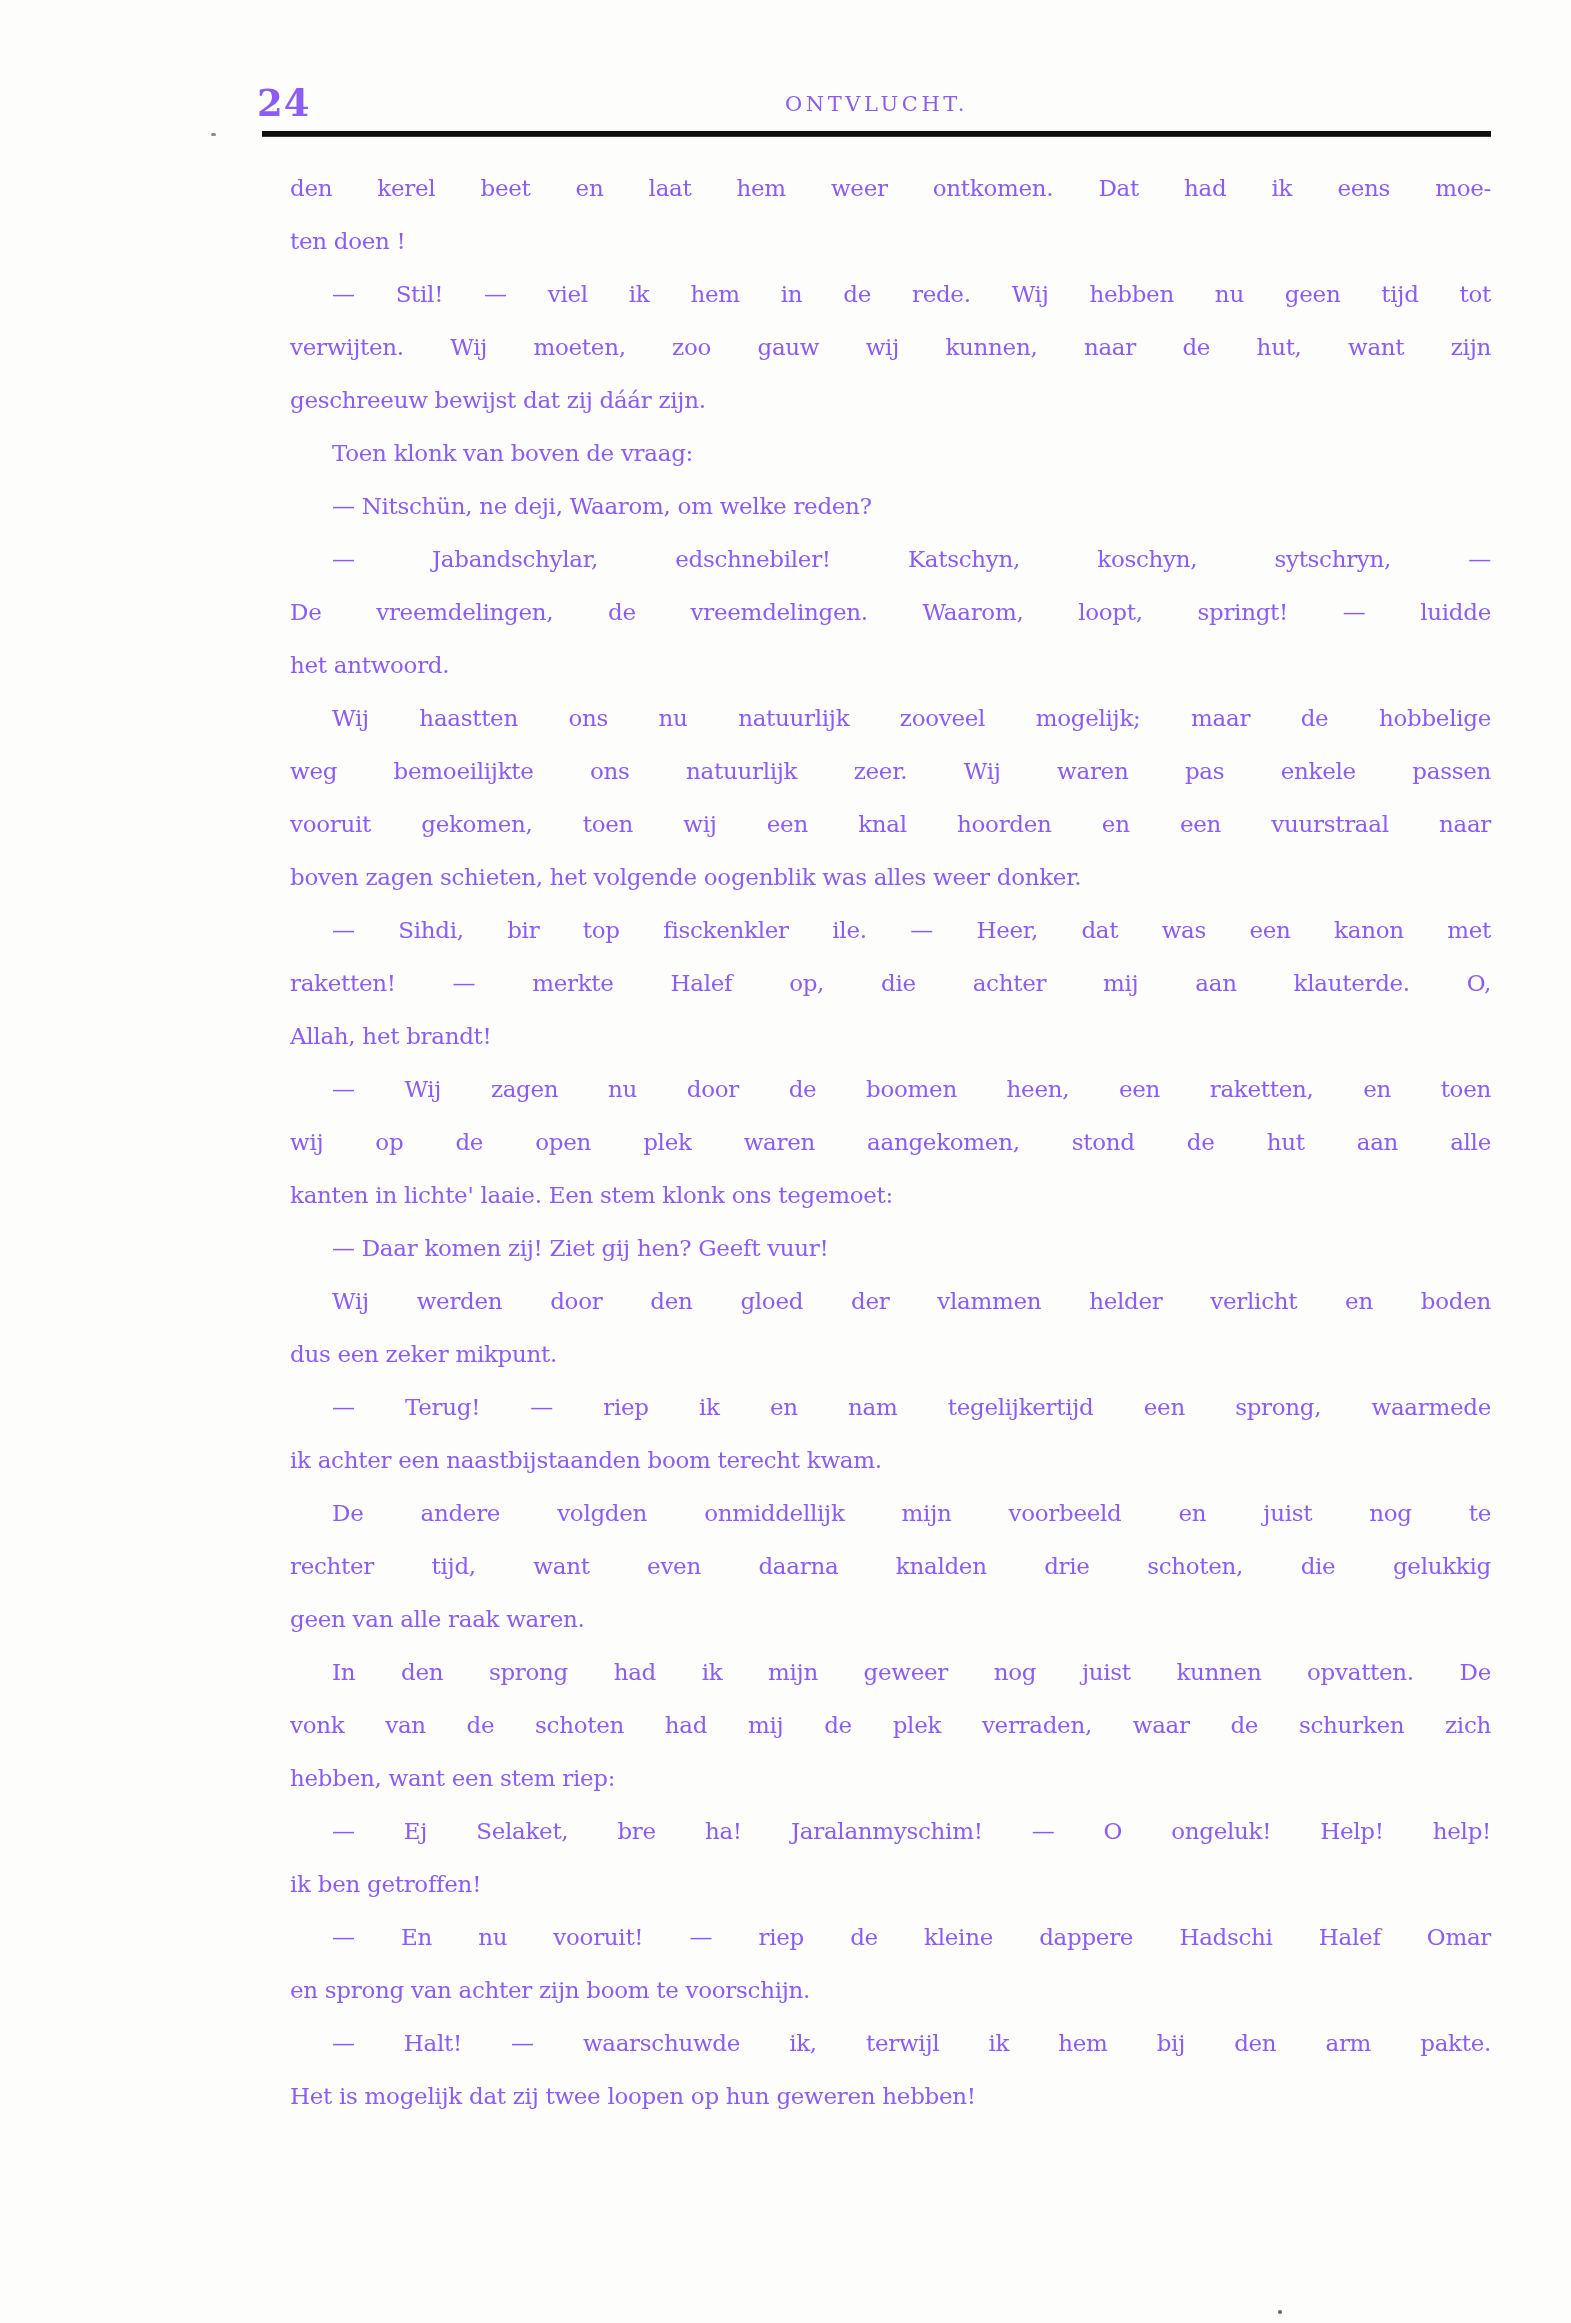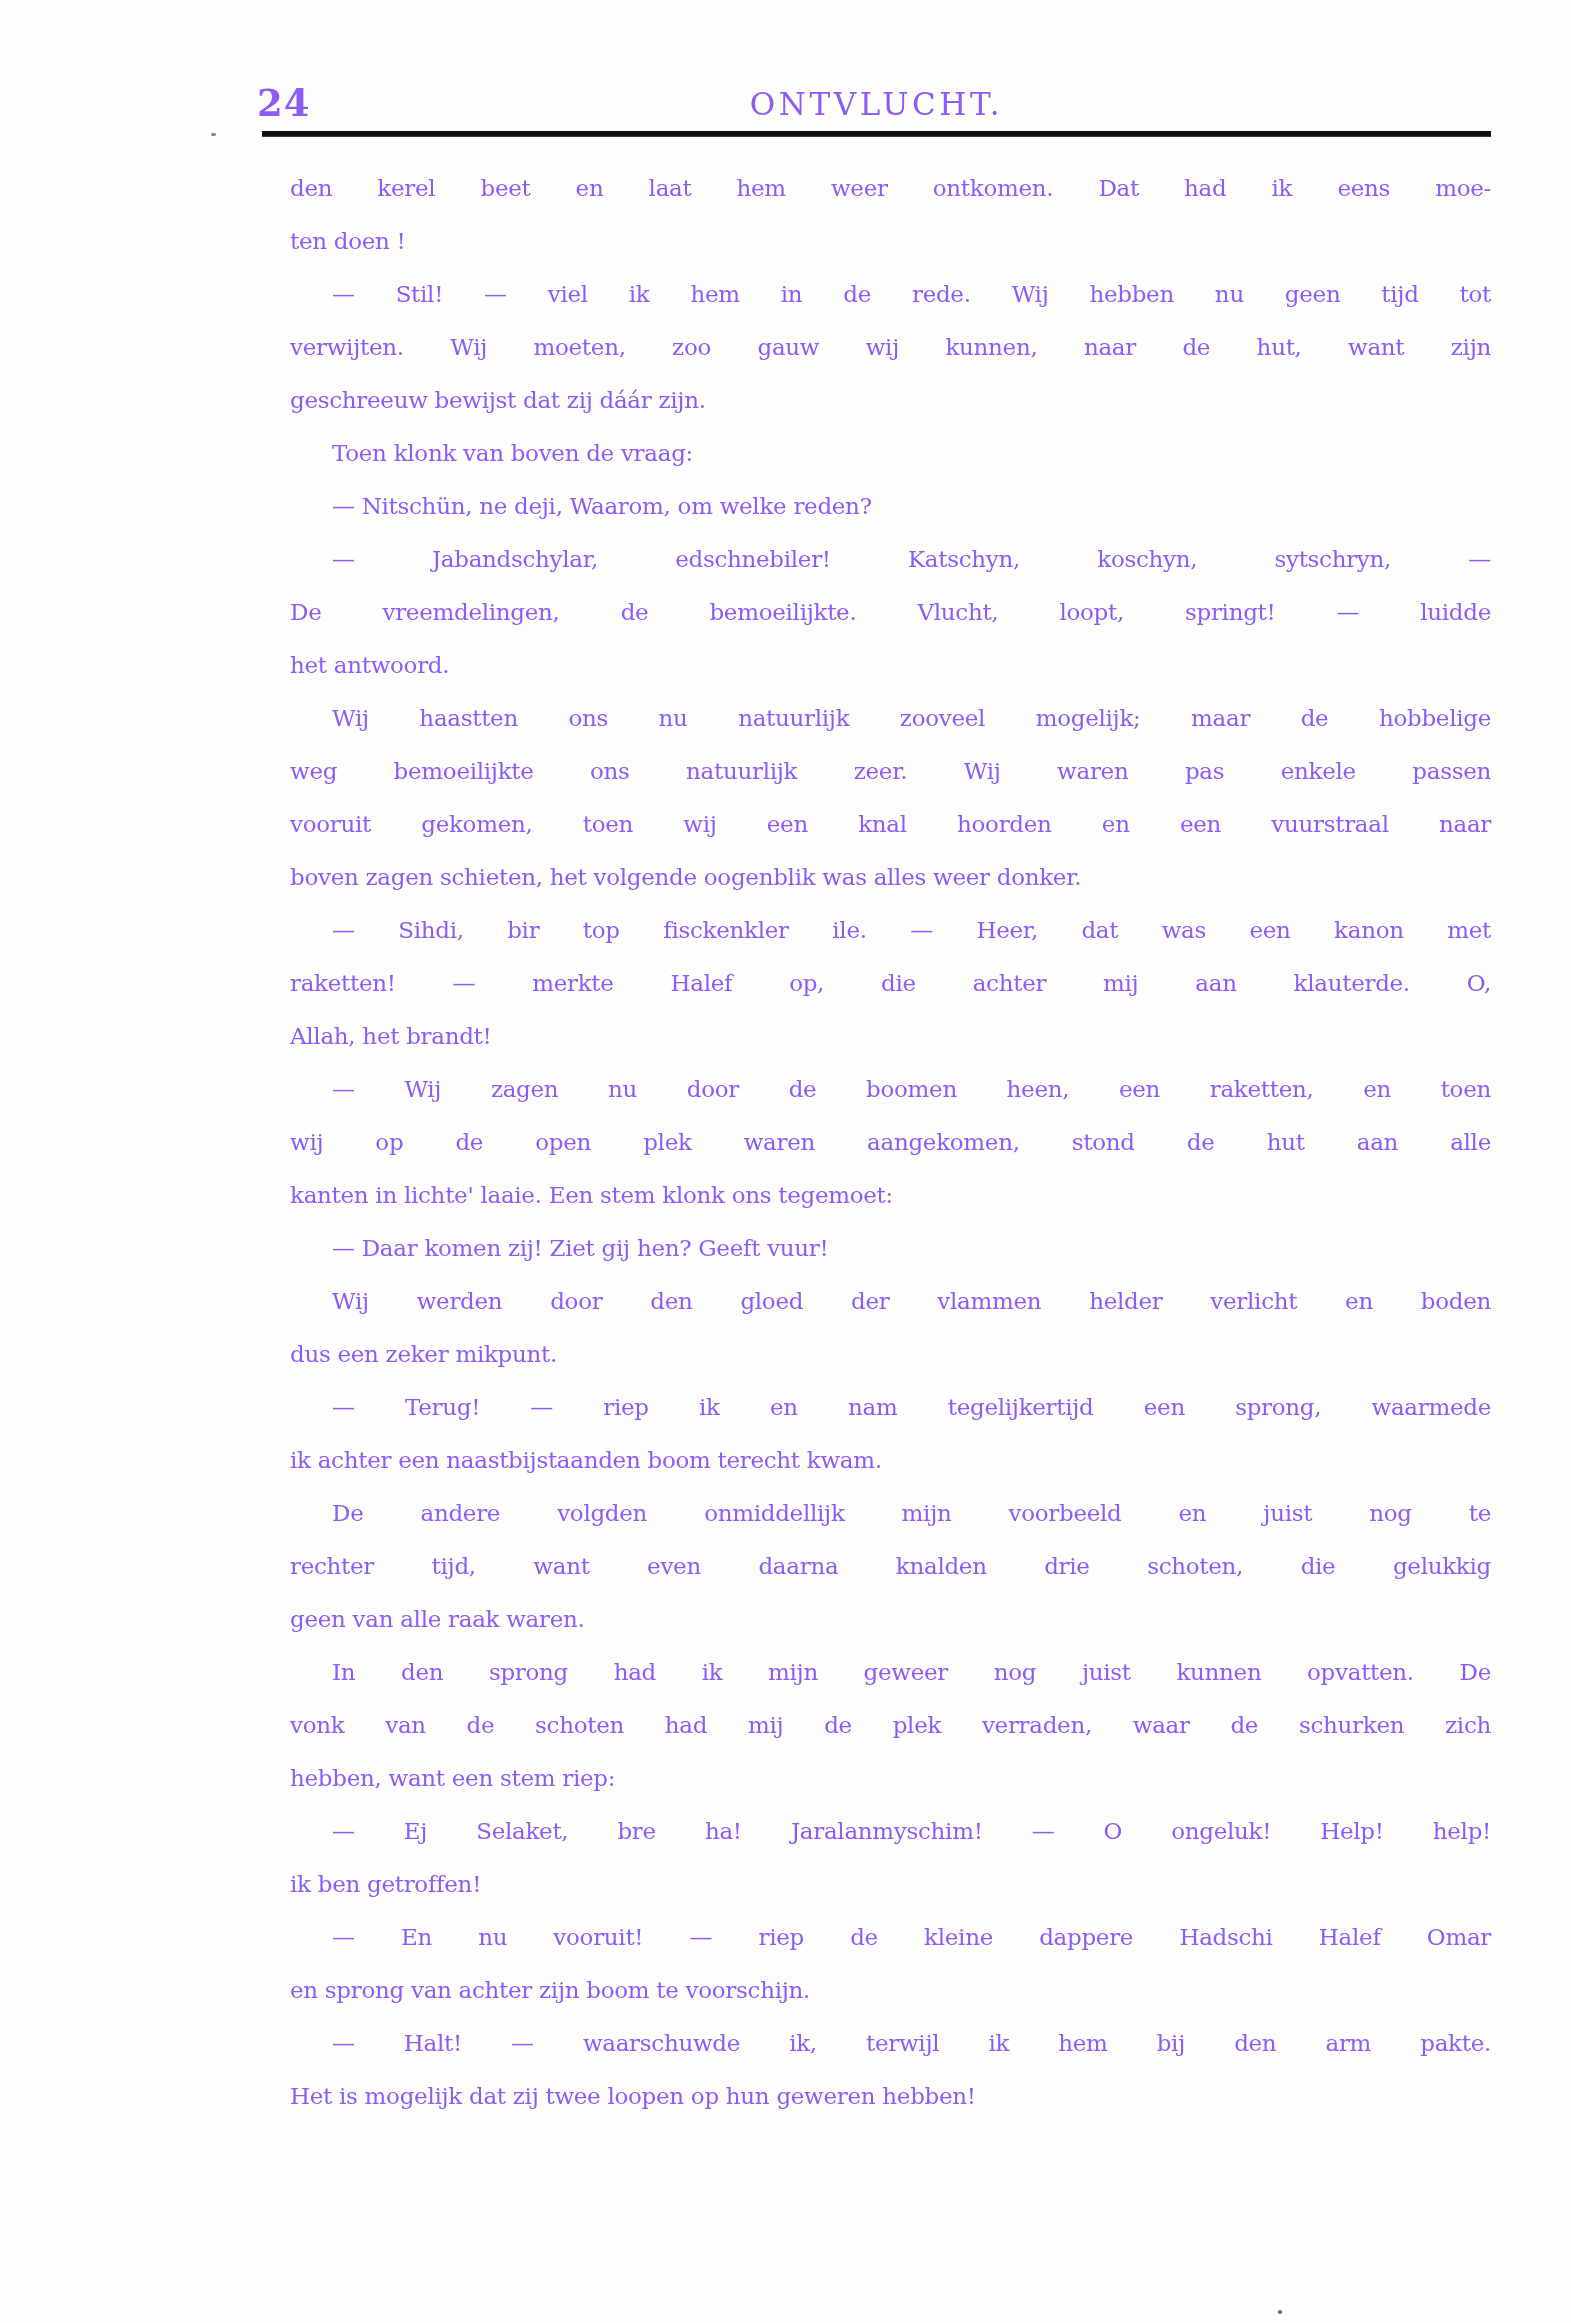--- a/index.html
+++ b/index.html
@@ -13,21 +13,21 @@
   }
   
   .page-number{
     position:absolute;left:257px;top:85px;
     font-size:37px;line-height:37px;font-weight:bold;
     letter-spacing:0.9px;
   }
   .running-title{
     position:absolute;left:262px;top:92px;width:1229px;
     text-align:center;
-    font-size:31px;line-height:24.5px;
+    font-size:21px;line-height:24.5px;
     letter-spacing:3.6px;
     font-weight:normal;
   }
   .header-rule{
     position:absolute;left:262px;top:131px;width:1229px;height:4.5px;
     background:#101010;
     border-bottom:0.9px solid #3a3a3a;
   }
   
   .text-block{
@@ -64,21 +64,21 @@
 
   <main class="text-block" id="text-block">
       <div class="line">den kerel beet en laat hem weer ontkomen. Dat had ik eens moe-</div>
       <div class="line end">ten doen !</div>
       <div class="line indent">— Stil! — viel ik hem in de rede. Wij hebben nu geen tijd tot</div>
       <div class="line">verwijten. Wij moeten, zoo gauw wij kunnen, naar de hut, want zijn</div>
       <div class="line end">geschreeuw bewijst dat zij dáár zijn.</div>
       <div class="line indent end">Toen klonk van boven de vraag:</div>
       <div class="line indent end">— Nitschün, ne deji, Waarom, om welke reden?</div>
       <div class="line indent">— Jabandschylar, edschnebiler! Katschyn, koschyn, sytschryn, —</div>
-      <div class="line">De vreemdelingen, de bemoeilijkte. Vlucht, loopt, springt! — luidde</div>
+      <div class="line">De vreemdelingen, de vreemdelingen. Waarom, loopt, springt! — luidde</div>
       <div class="line end">het antwoord.</div>
       <div class="line indent">Wij haastten ons nu natuurlijk zooveel mogelijk; maar de hobbelige</div>
       <div class="line">weg bemoeilijkte ons natuurlijk zeer. Wij waren pas enkele passen</div>
       <div class="line">vooruit gekomen, toen wij een knal hoorden en een vuurstraal naar</div>
       <div class="line end">boven zagen schieten, het volgende oogenblik was alles weer donker.</div>
       <div class="line indent">— Sihdi, bir top fisckenkler ile. — Heer, dat was een kanon met</div>
       <div class="line">raketten! — merkte Halef op, die achter mij aan klauterde. O,</div>
       <div class="line end">Allah, het brandt!</div>
       <div class="line indent">— Wij zagen nu door de boomen heen, een raketten, en toen</div>
       <div class="line">wij op de open plek waren aangekomen, stond de hut aan alle</div>

